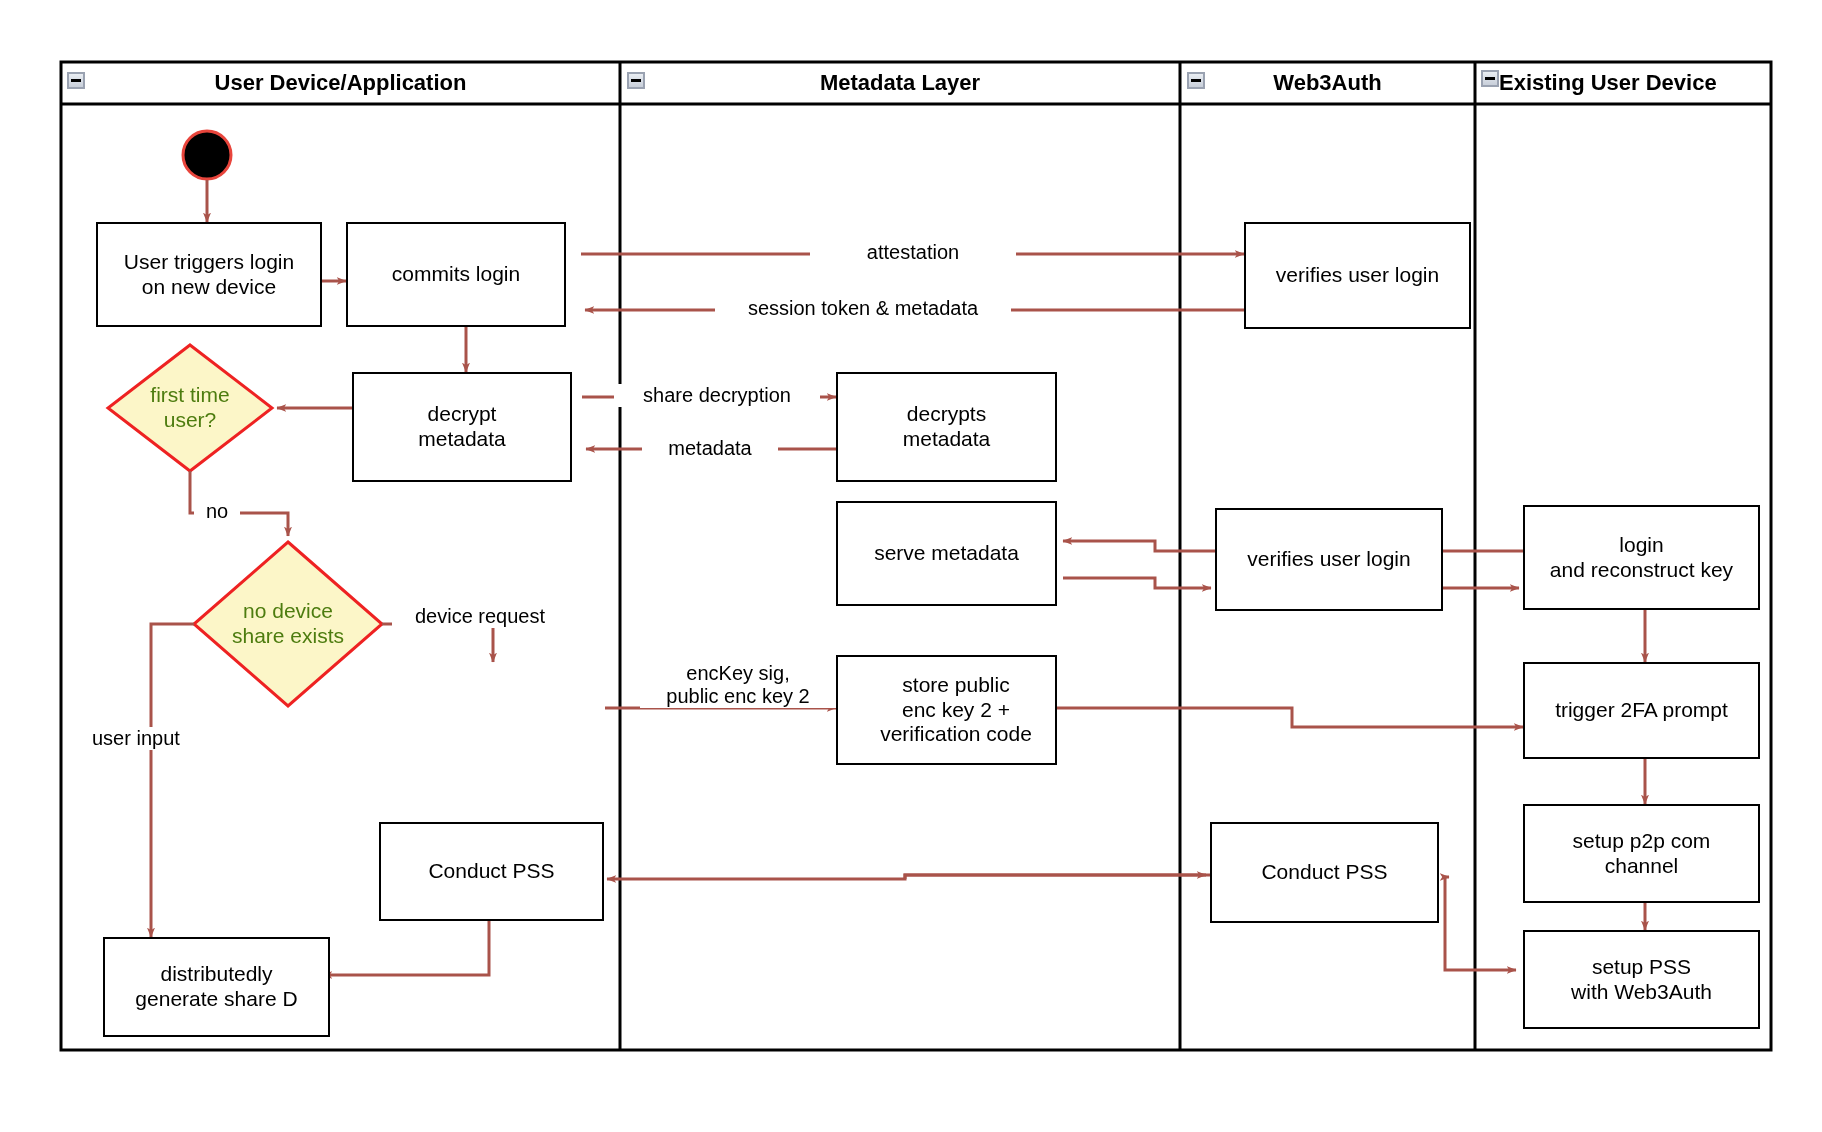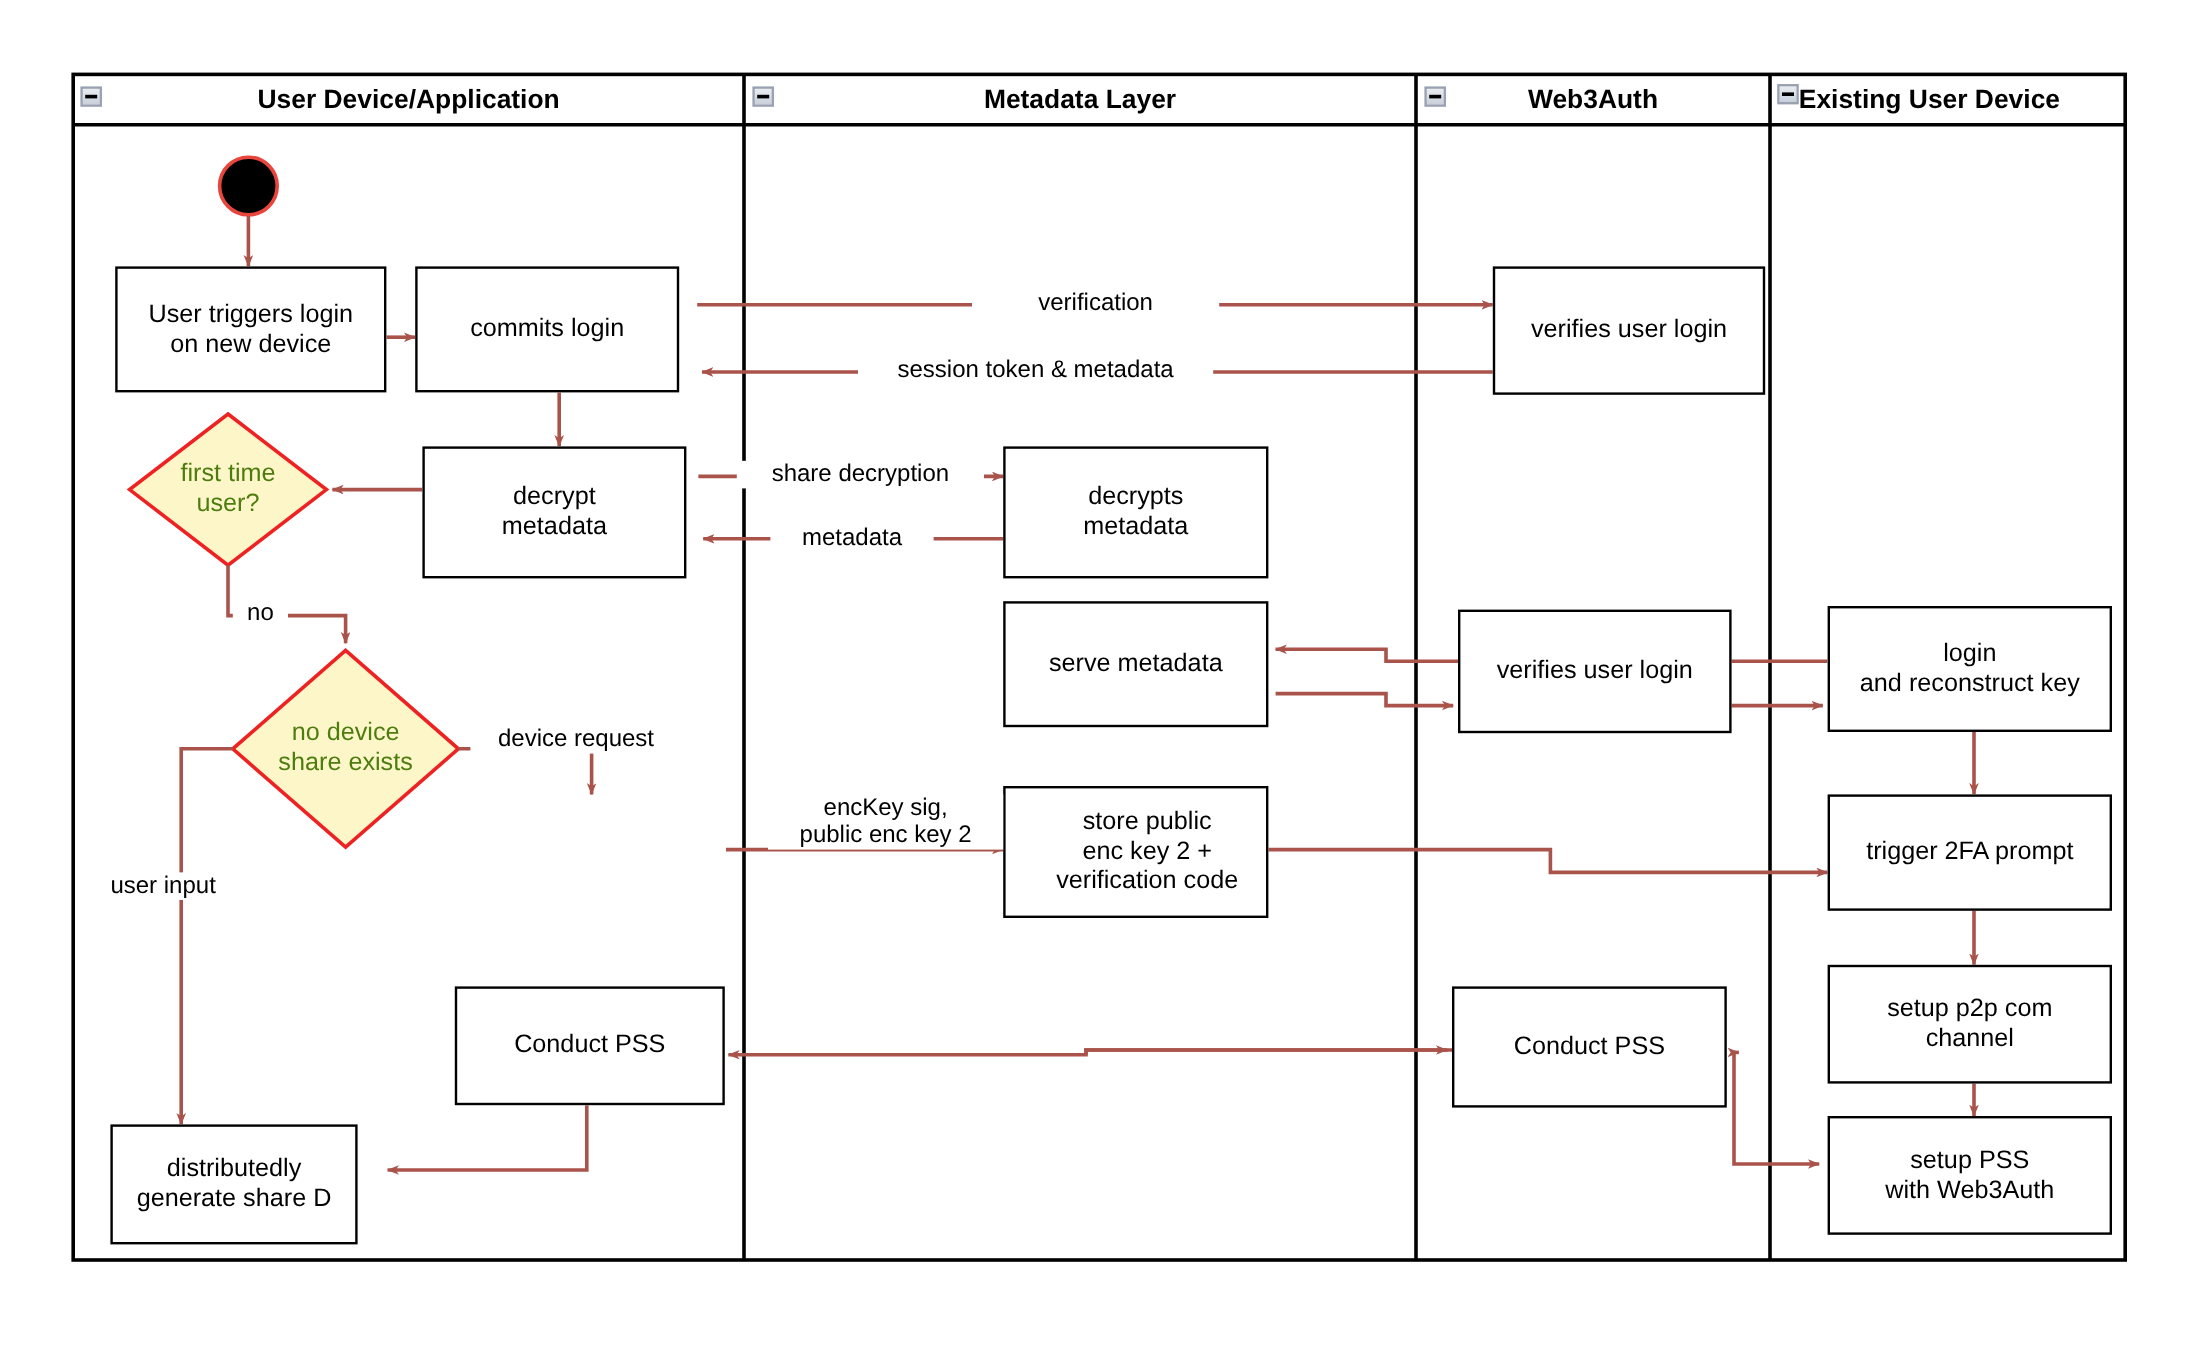--- a/index.html
+++ b/index.html
@@ -191,21 +191,21 @@
 
   <div class="diamond-label" style="left:110px; top:383px; width:160px;">first time
 user?</div>
 
   <div class="diamond-label" style="left:198px; top:599px; width:180px;">no device
 share exists</div>
 
 
   <div class="node rect" style="left:379px; top:822px; width:225px; height:99px;">Conduct PSS</div>
 
-  <div class="node rect" style="left:92px; top:937px; width:206px; height:100px;">distributedly
+  <div class="node rect" style="left:103px; top:937px; width:227px; height:100px;">distributedly
 generate share D</div>
 
   <div class="node rect" style="left:836px; top:372px; width:221px; height:110px;">decrypts
 metadata</div>
 
   <div class="node rect" style="left:836px; top:501px; width:221px; height:105px;">serve metadata</div>
 
   <div class="node rect" style="left:836px; top:655px; width:221px; height:110px;padding-left:19px;">store public
 enc key 2 +
 verification code</div>
@@ -220,21 +220,21 @@
 and reconstruct key</div>
 
   <div class="node rect" style="left:1523px; top:662px; width:237px; height:97px;">trigger 2FA prompt</div>
 
   <div class="node rect" style="left:1523px; top:804px; width:237px; height:99px;">setup p2p com
 channel</div>
 
   <div class="node rect" style="left:1523px; top:930px; width:237px; height:99px;">setup PSS
 with Web3Auth</div>
 
-  <div class="edge-label" style="left:810px; top:241px; width:200px;">verification</div>
+  <div class="edge-label" style="left:810px; top:241px; width:200px;">attestation</div>
 
   <div class="edge-label" style="left:715px; top:297px; width:290px;">session token &amp; metadata</div>
 
   <div class="edge-label" style="left:614px; top:384px; width:200px;">share decryption</div>
 
   <div class="edge-label" style="left:642px; top:437px; width:130px;">metadata</div>
 
   <div class="edge-label" style="left:194px; top:500px; width:40px; text-align:center;">no</div>
 
   <div class="edge-label" style="left:392px; top:605px; width:170px;">device request</div>

